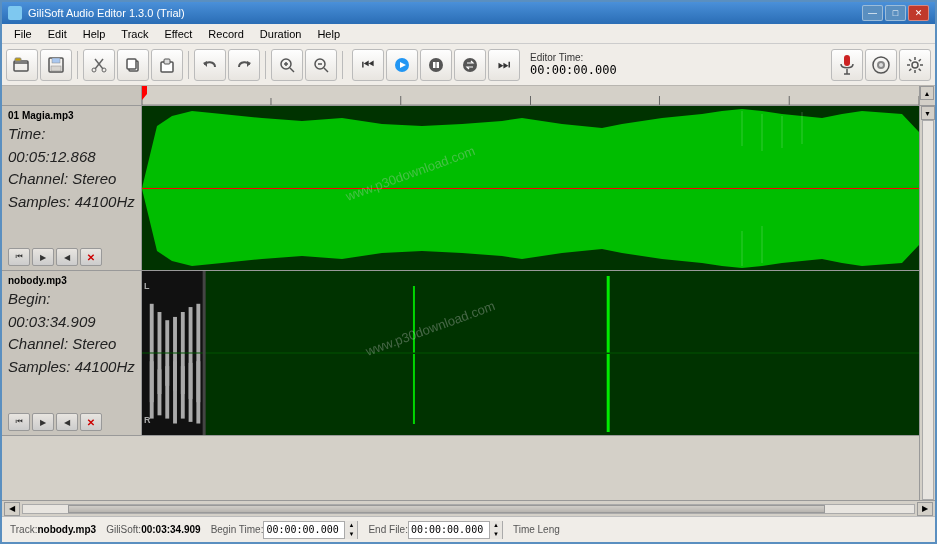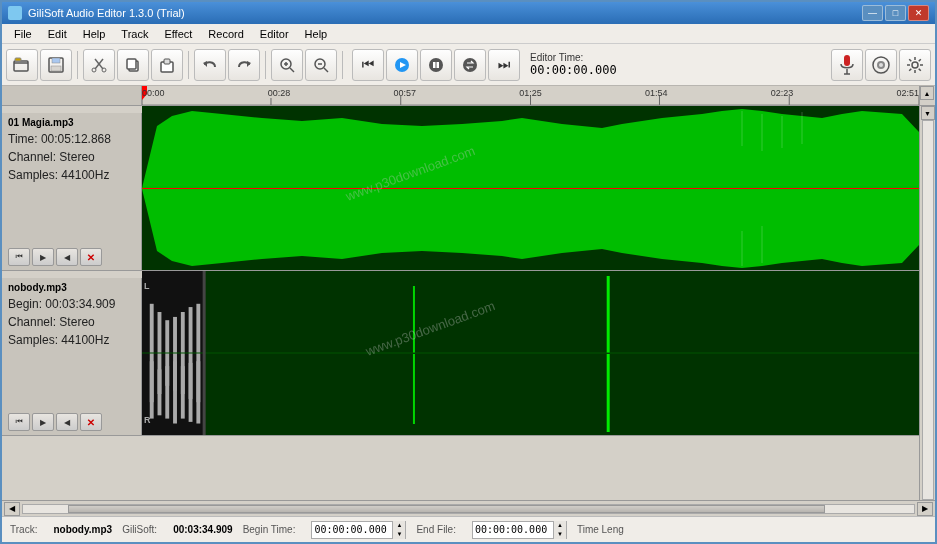--- a/index.html
+++ b/index.html
@@ -124,24 +124,23 @@
 
     .track-info {
       width: 140px;
       min-width: 140px;
       background: #c8c4bc;
       border-right: 1px solid #999;
       padding: 4px 6px;
       display: flex;
       flex-direction: column;
       justify-content: space-between;
-      margin-top: 7px;
     }
     .track-name { font-size: 10px; font-weight: bold; color: #000; margin-bottom: 2px; }
-    .track-meta { font-size: 12px; color: #222; line-height: 1.5; }
+    .track-meta { font-size: 15px; color: #222; line-height: 1.5; font-style: italic; }
     .track-controls {
       display: flex;
       gap: 2px;
       margin-top: 4px;
     }
     .track-ctrl-btn {
       width: 22px; height: 18px;
       background: linear-gradient(to bottom, #e8e5e0, #ccc);
       border: 1px solid #999;
       border-radius: 2px;
@@ -200,21 +199,21 @@
       border-top: 1px solid #bbb;
       display: flex;
       align-items: center;
       padding: 0 8px;
       gap: 10px;
       font-size: 10px;
     }
     .status-field {
       display: flex;
       align-items: center;
-      gap: 16px;
+      gap: 0;
     }
     .status-label { color: #555; }
     .status-value { color: #000; font-weight: bold; }
     .time-input-box {
       display: flex;
       align-items: center;
       border: 1px solid #aaa;
       background: white;
       height: 18px;
     }
@@ -357,21 +356,21 @@
     </div>
   </div>
 
   <div class="menu-bar">
     <div class="menu-item">File</div>
     <div class="menu-item">Edit</div>
     <div class="menu-item">Help</div>
     <div class="menu-item">Track</div>
     <div class="menu-item">Effect</div>
     <div class="menu-item">Record</div>
-    <div class="menu-item">Editor</div>
+    <div class="menu-item">Duration</div>
     <div class="menu-item">Help</div>
   </div>
 
   <div class="toolbar">
     <button class="toolbar-btn" title="Open">
       <svg width="18" height="16" viewBox="0 0 18 16">
           <rect x="1" y="4" width="14" height="10" rx="1" fill="none" stroke="#555" stroke-width="1.5"></rect>
           <path d="M1 6h14" stroke="#555" stroke-width="1.5"></path>
           <rect x="2" y="1" width="6" height="3" rx="1" fill="#c8a000" stroke="#888" stroke-width="1"></rect>
         </svg>
@@ -502,29 +501,20 @@
             <line x1="0%" y1="10" x2="0%" y2="19" stroke="#666" stroke-width="1"></line>
             <line x1="16.6%" y1="12" x2="16.6%" y2="19" stroke="#666" stroke-width="1"></line>
             <line x1="33.3%" y1="10" x2="33.3%" y2="19" stroke="#666" stroke-width="1"></line>
             <line x1="50%" y1="10" x2="50%" y2="19" stroke="#666" stroke-width="1"></line>
             <line x1="66.6%" y1="10" x2="66.6%" y2="19" stroke="#666" stroke-width="1"></line>
             <line x1="83.3%" y1="10" x2="83.3%" y2="19" stroke="#666" stroke-width="1"></line>
             <line x1="100%" y1="10" x2="100%" y2="19" stroke="#666" stroke-width="1"></line>
 
             <polygon points="0,0 -5,0 -5,8 0,14 5,8 5,0" fill="red" transform="translate(0,0)"></polygon>
           </svg>
-          <div style="display:flex; justify-content:space-between; padding:0 0px; font-size:9px; color:#333; position:absolute; top:2px; left:0; right:0;">
-            <span>00:00</span>
-            <span>00:28</span>
-            <span>00:57</span>
-            <span>01:25</span>
-            <span>01:54</span>
-            <span>02:23</span>
-            <span>02:51</span>
-          </div>
         </div>
 
         <div style="width:16px; min-width:16px; background:#d4d0c8; border-left:1px solid #999; display:flex; flex-direction:column; justify-content:flex-start;">
           <div class="v-scroll-arrow">▲</div>
         </div>
       </div>
 
       <div class="tracks-with-scrollbar">
         <div class="tracks-container">
 

